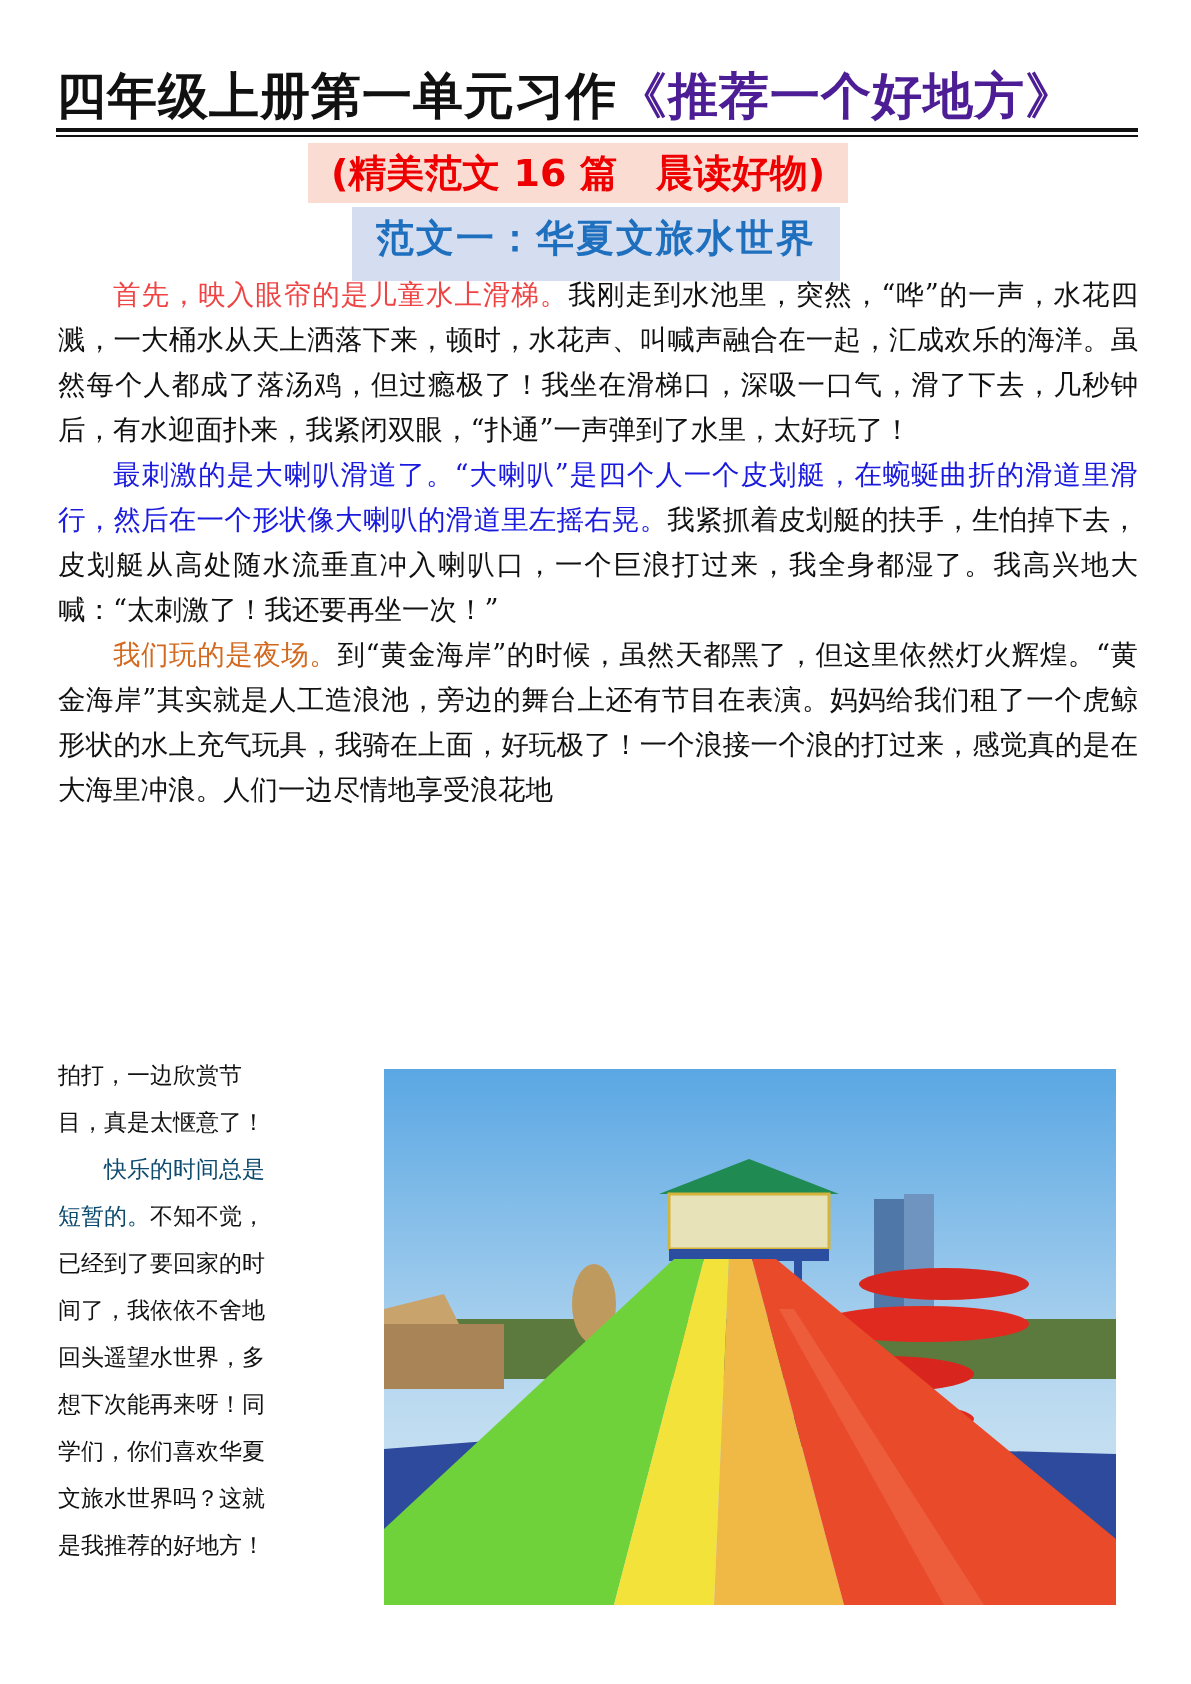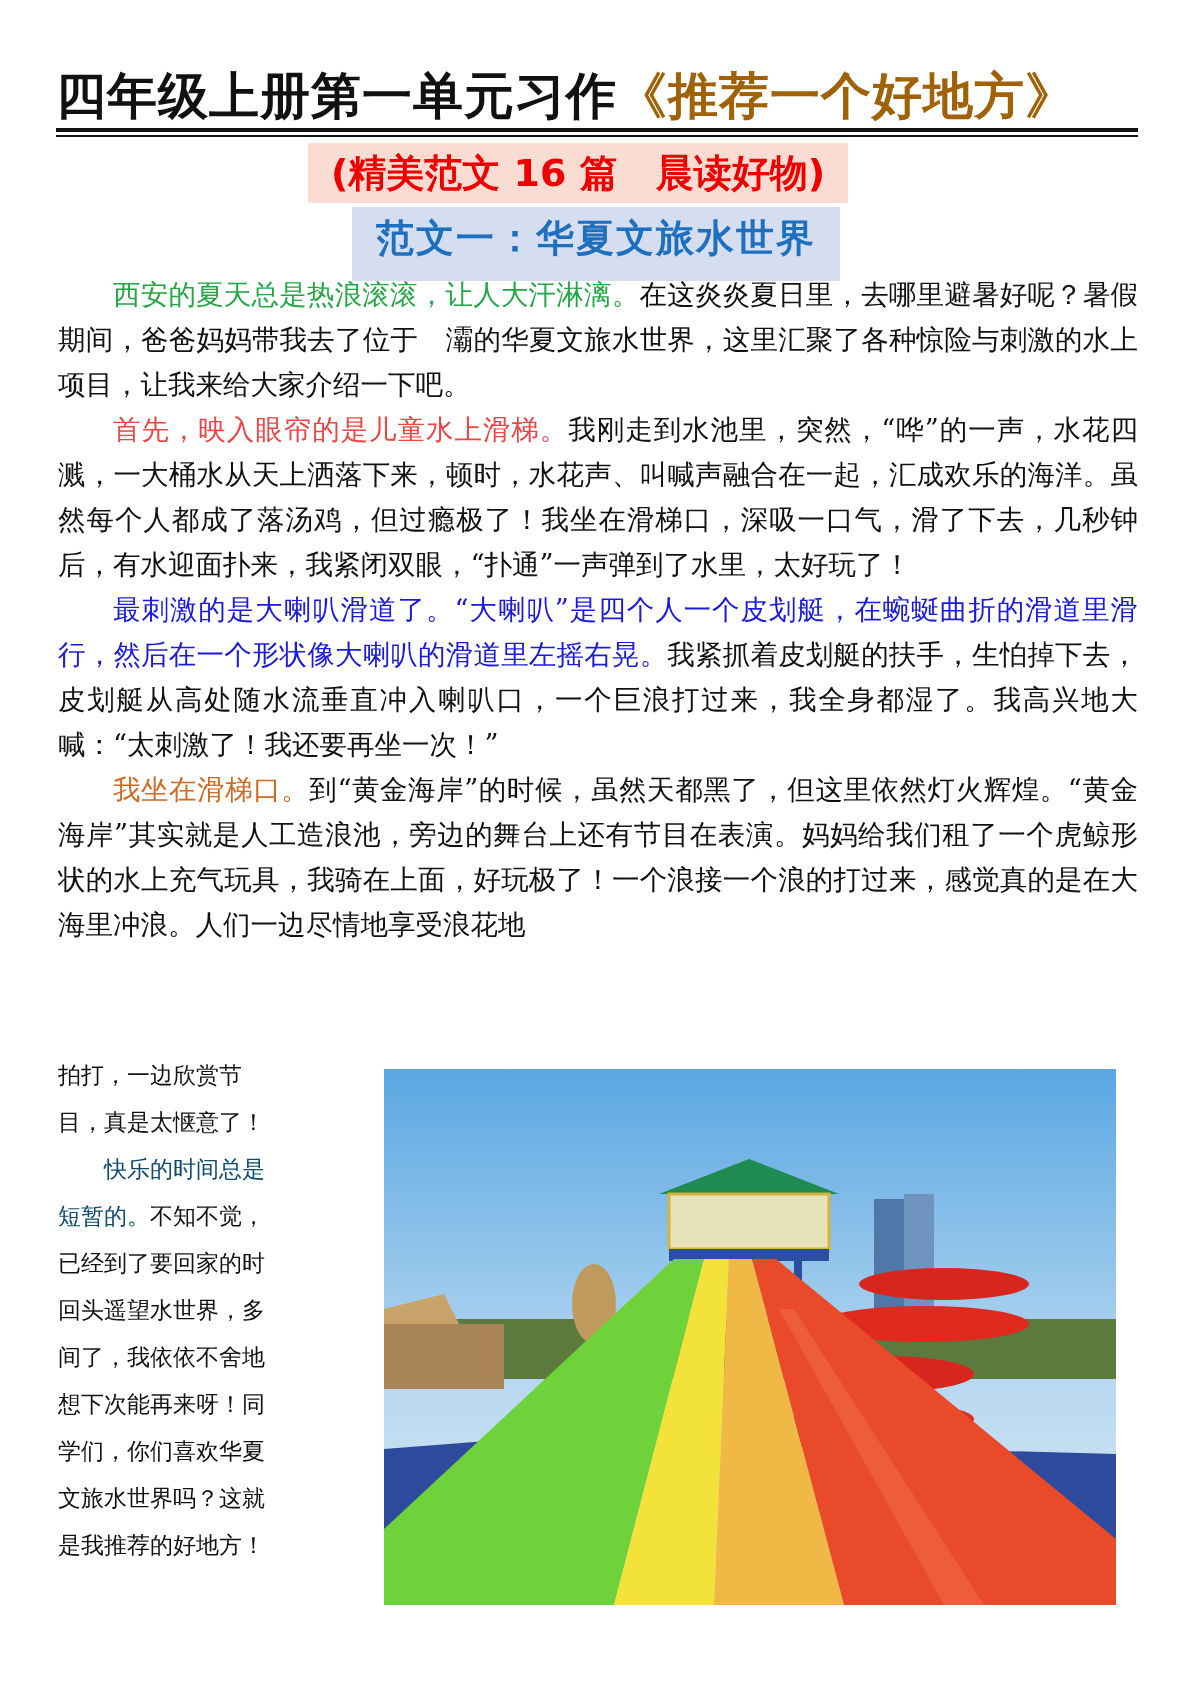--- a/index.html
+++ b/index.html
@@ -2,21 +2,21 @@
 <html><head>
 <meta charset="utf-8">
 <style>
   html, body { margin: 0; padding: 0; background: #ffffff; }
   body { width: 1191px; height: 1684px; position: relative; overflow: hidden;
          font-family: "DejaVu Serif", "Liberation Serif", serif; color: #111; }
 
   .title { position: absolute; left: 56px; top: 66px; width: 1080px; height: 60px;
            font-family: "DejaVu Sans", "Liberation Sans", sans-serif; font-weight: bold;
            font-size: 50px; line-height: 60px; letter-spacing: 1px; white-space: nowrap; }
-  .title .red { color: #a16207; text-align: right; }
+  .title .red { color: #4c1d95; text-align: right; }
   .rule1 { position: absolute; left: 56px; top: 128px; width: 1082px; height: 4px; background: #111; }
   .rule2 { position: absolute; left: 56px; top: 135px; width: 1082px; height: 2px; background: #111; }
 
   .subtitle { position: absolute; left: 308px; top: 143px; width: 540px; height: 60px;
               background: #fadcd2; color: #ee0000; font-weight: bold;
               font-family: "DejaVu Sans", "Liberation Sans", sans-serif;
               font-size: 38px; line-height: 60px; text-align: center; white-space: nowrap; }
   .essay-title { position: absolute; left: 352px; top: 207px; width: 488px; height: 74px;
                  background: #d5ddf0; color: #1f6fbf; font-weight: bold;
                  font-family: "DejaVu Sans", "Liberation Sans", sans-serif;
@@ -43,34 +43,33 @@
 <div class="title">
   <span>四年级上册第一单元习作</span><span class="red">《推荐一个好地方》</span>
 </div>
 <div class="rule1"></div>
 <div class="rule2"></div>
 
 <div class="subtitle">(精美范文 16 篇　晨读好物)</div>
 <div class="essay-title">范文一：华夏文旅水世界</div>
 
 <div class="body">
-  <p class="p"><span class="green">西安的夏天总是热浪滚滚，让人大汗淋漓。</span><span>在这炎炎夏日里，去哪里避暑好呢？暑假期间，爸爸妈妈带我去了位于　灞的华夏文旅水世界，这里汇聚了各种惊险与刺激的水上项目，让我来给大家介绍一下吧。</span></p>
   <p class="p"><span class="red">首先，映入眼帘的是儿童水上滑梯。</span><span>我刚走到水池里，突然，“哗”的一声，水花四溅，一大桶水从天上洒落下来，顿时，水花声、叫喊声融合在一起，汇成欢乐的海洋。虽然每个人都成了落汤鸡，但过瘾极了！我坐在滑梯口，深吸一口气，滑了下去，几秒钟后，有水迎面扑来，我紧闭双眼，“扑通”一声弹到了水里，太好玩了！</span></p>
   <p class="p"><span class="blue">最刺激的是大喇叭滑道了。“大喇叭”是四个人一个皮划艇，在蜿蜒曲折的滑道里滑行，然后在一个形状像大喇叭的滑道里左摇右晃。</span><span>我紧抓着皮划艇的扶手，生怕掉下去，皮划艇从高处随水流垂直冲入喇叭口，一个巨浪打过来，我全身都湿了。我高兴地大喊：“太刺激了！我还要再坐一次！”</span></p>
-  <p class="p"><span class="orange">我坐在滑梯口。</span><span>到“黄金海岸”的时候，虽然天都黑了，但这里依然灯火辉煌。“黄金海岸”其实就是人工造浪池，旁边的舞台上还有节目在表演。妈妈给我们租了一个虎鲸形状的水上充气玩具，我骑在上面，好玩极了！一个浪接一个浪的打过来，感觉真的是在大海里冲浪。人们一边尽情地享受浪花地</span></p>
+  <p class="p"><span class="orange">我们玩的是夜场。</span><span>到“黄金海岸”的时候，虽然天都黑了，但这里依然灯火辉煌。“黄金海岸”其实就是人工造浪池，旁边的舞台上还有节目在表演。妈妈给我们租了一个虎鲸形状的水上充气玩具，我骑在上面，好玩极了！一个浪接一个浪的打过来，感觉真的是在大海里冲浪。人们一边尽情地享受浪花地</span></p>
 </div>
 
 <div class="float-col">
   <div>拍打，一边欣赏节</div>
   <div>目，真是太惬意了！</div>
   <div style="text-indent:2em;"><span class="purple">快乐的时间总是</span></div>
   <div><span class="purple">短暂的。</span><span>不知不觉，</span></div>
   <div>已经到了要回家的时</div>
+  <div>间了，我依依不舍地</div>
   <div>回头遥望水世界，多</div>
-  <div>间了，我依依不舍地</div>
   <div>想下次能再来呀！同</div>
   <div>学们，你们喜欢华夏</div>
   <div>文旅水世界吗？这就</div>
   <div>是我推荐的好地方！</div>
 </div>
 
 <div class="photo" title="water-park rainbow racing slides with green-roof tower and red spiral slides">
   <svg width="732" height="536" viewBox="0 0 732 536" xmlns="http://www.w3.org/2000/svg">
     <defs>
       <linearGradient id="sky" x1="0" y1="0" x2="0" y2="1">

